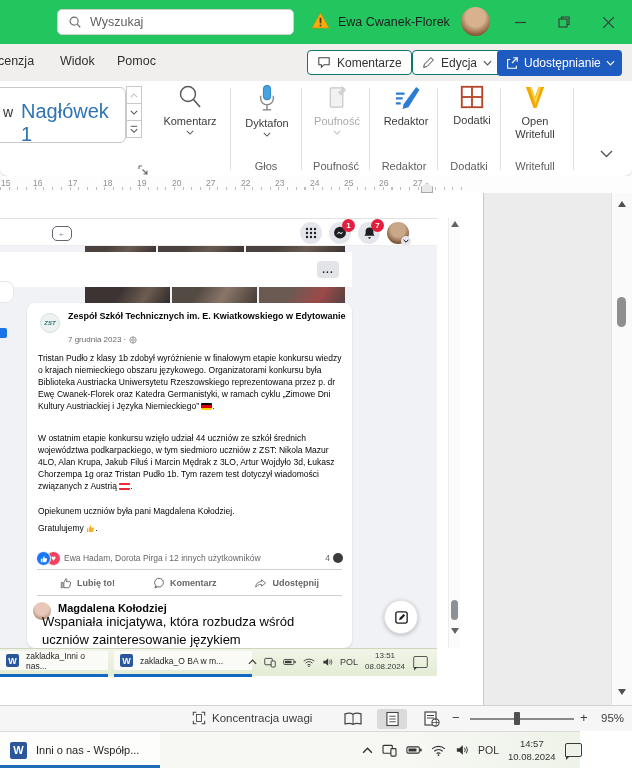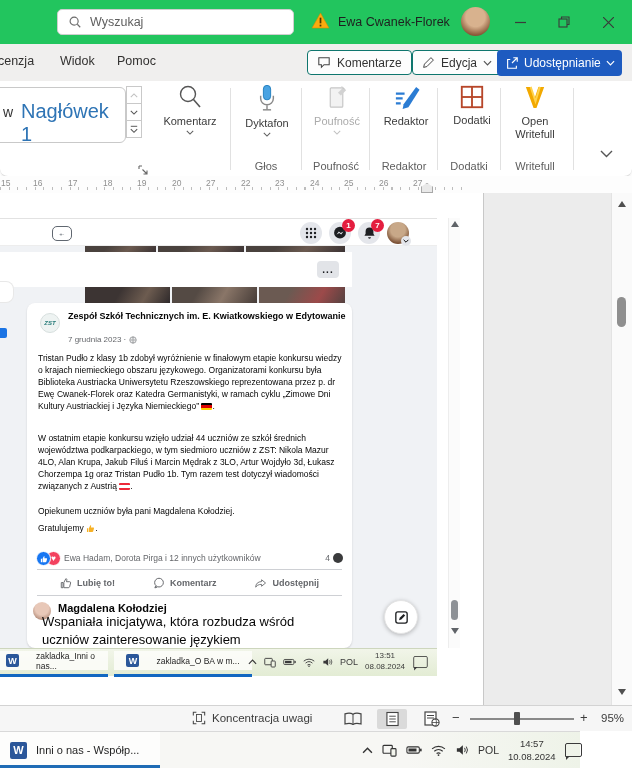--- a/index.html
+++ b/index.html
@@ -104,21 +104,21 @@
   .cmttext{position:absolute;left:15px;top:310px;width:262px;font-size:13px;color:#050505;line-height:1.4;}
 
   .fab{position:absolute;left:384px;top:382px;width:34px;height:34px;border-radius:50%;background:#fff;
        border:1px solid #e4e4e4;box-shadow:0 1px 4px rgba(0,0,0,.25);display:flex;align-items:center;justify-content:center;box-sizing:border-box;}
   .innsb{position:absolute;left:448px;top:0;width:11px;height:430px;background:#fbfbfb;border-left:1px solid #ededed;}
   .tri-up{width:0;height:0;border-left:4px solid transparent;border-right:4px solid transparent;border-bottom:6px solid #5f6368;}
   .tri-dn{width:0;height:0;border-left:4px solid transparent;border-right:4px solid transparent;border-top:6px solid #5f6368;}
   .innthumb{position:absolute;left:1.5px;top:382px;width:7px;height:20px;border-radius:4px;background:#8d9196;}
 
   .innbar{position:absolute;left:0;top:430px;width:437px;height:28px;background:linear-gradient(#f1f5e9,#e3ecd4);border-top:1px solid #cdd6bd;box-sizing:border-box;}
-  .innbtn{position:absolute;top:2px;height:19px;background:rgba(253,253,250,.85);display:flex;align-items:center;gap:17px;padding:0 6px;box-sizing:border-box;font-size:8.5px;color:#1f1f1f;}
+  .innbtn{position:absolute;top:2px;height:19px;background:rgba(253,253,250,.85);display:flex;align-items:center;gap:7px;padding:0 6px;box-sizing:border-box;font-size:8.5px;color:#1f1f1f;}
   .wicon{width:13px;height:13px;border-radius:2px;background:#2b579a;color:#fff;font-size:9px;font-weight:bold;
          display:flex;align-items:center;justify-content:center;flex:none;}
   .wicon:before{content:"W";}
   .blueline{position:absolute;top:25px;height:3px;background:#1267c1;}
   .tray{display:flex;align-items:center;gap:7px;color:#3a3a3a;}
   .inntray{position:absolute;left:248px;top:0;height:26px;}
   .innlang{font-size:9px;}
   .innclock{font-size:8px;line-height:1.35;text-align:center;}
   .notif{width:15px;height:12px;border:1.2px solid #3a3a3a;border-radius:2px 2px 2px 0;position:relative;}
   .notif:after{content:"";position:absolute;left:0;bottom:-4px;border-left:4px solid #3a3a3a;border-top:0 solid transparent;border-bottom:4px solid transparent;}
@@ -526,21 +526,21 @@
           <div class="innthumb"></div>
           <div class="tri-dn abs" style="left:1.5px;top:410px;"></div>
         </div>
 
         <div class="innbar">
           <div class="innbtn" style="left:0;width:108px;">
             <span class="wicon"></span>
             <span>zakladka_Inni o nas...</span>
           </div>
           <div class="blueline" style="left:0;width:108px;"></div>
-          <div class="innbtn" style="left:114px;width:138px;justify-content:center;">
+          <div class="innbtn" style="left:114px;width:138px;">
             <span class="wicon"></span>
             <span>zakladka_O BA w m...</span>
           </div>
           <div class="blueline" style="left:114px;width:138px;"></div>
 
           <div class="tray inntray">
             <span>
                 <svg width="9" height="6" viewBox="0 0 10 6">
                   <path d="M1 5l4-4 4 4" fill="none" stroke="#3a3a3a" stroke-width="1.3"></path>
                 </svg>

